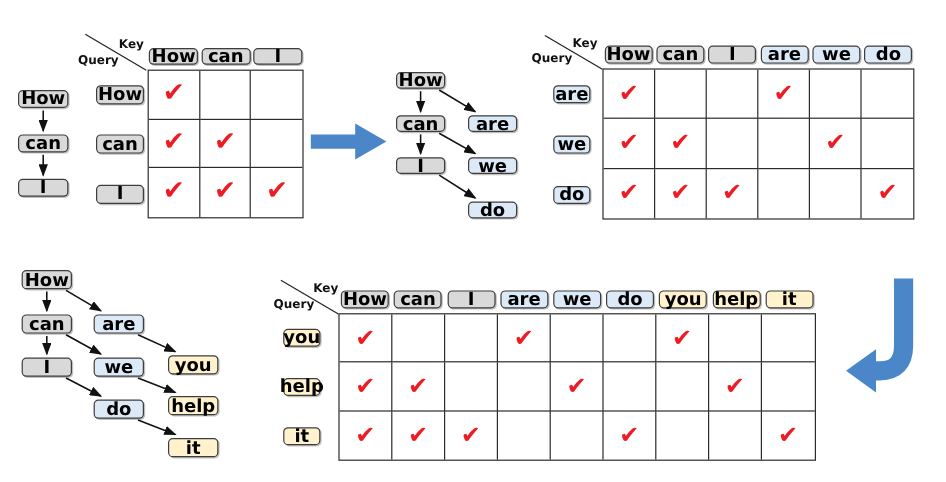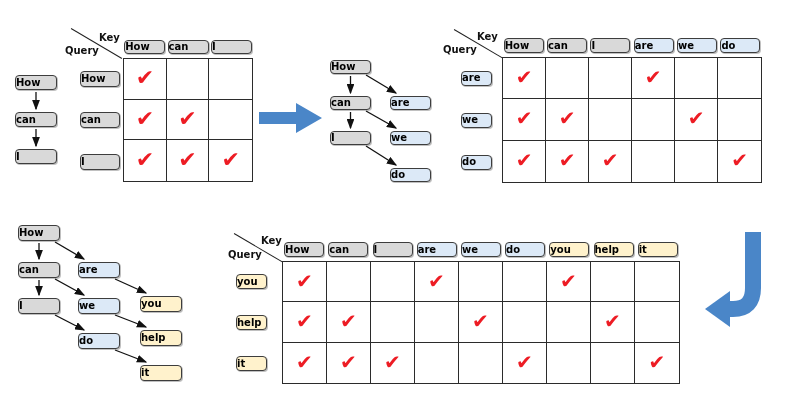--- a/index.html
+++ b/index.html
@@ -1,23 +1,23 @@
 <!DOCTYPE html>
 <html><head>
 <meta charset="utf-8">
 <style>
   html,body { margin:0; padding:0; background:#ffffff; }
   body { font-family:"DejaVu Sans","Liberation Sans",sans-serif; }
   #canvas { position:relative; width:788px; height:402px; background:#fff; overflow:hidden; }
 
   .token-box {
     position:absolute; box-sizing:border-box;
-    display:flex; align-items:center; 
+    display:flex; align-items:center; justify-content:center;
     border:1.3px solid #3d3d3d; border-radius:4px;
-    font-size:10px; font-weight:bold; color:#000;
+    font-size:15px; font-weight:bold; color:#000;
     box-shadow:1px 1px 0 rgba(90,90,90,.38);
     background:#fff; line-height:1;
   }
 
   .grid { position:absolute; display:grid; box-sizing:border-box; background:#fff; border:1.6px solid #2b2b2b; }
   .cell { box-sizing:border-box; display:flex; align-items:center; justify-content:center;
           border-right:1.2px solid #2b2b2b; border-bottom:1.2px solid #2b2b2b; }
   .cell.last-col { border-right:none; }
   .cell.last-row { border-bottom:none; }
   .check { font-weight:bold; line-height:1; transform:translateY(-1px); }

